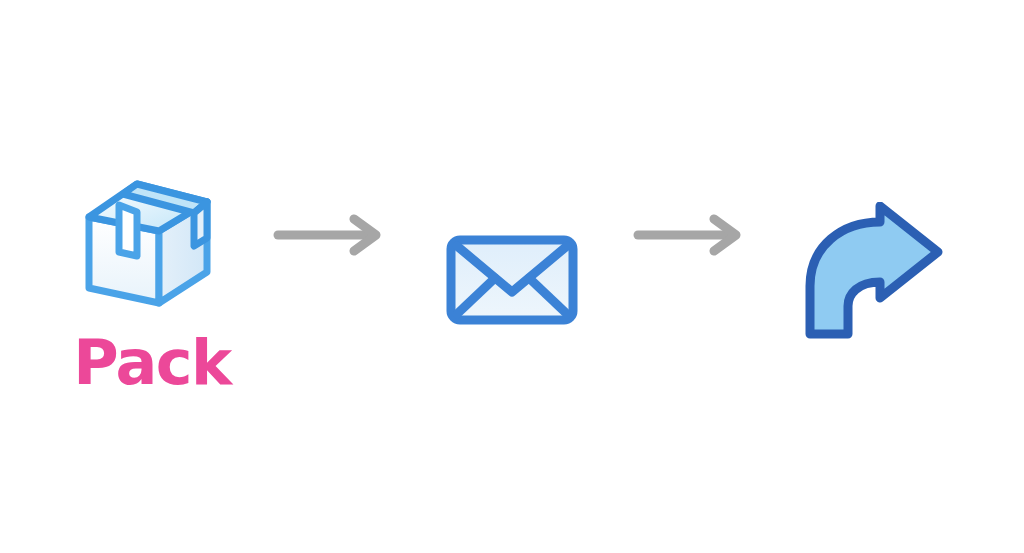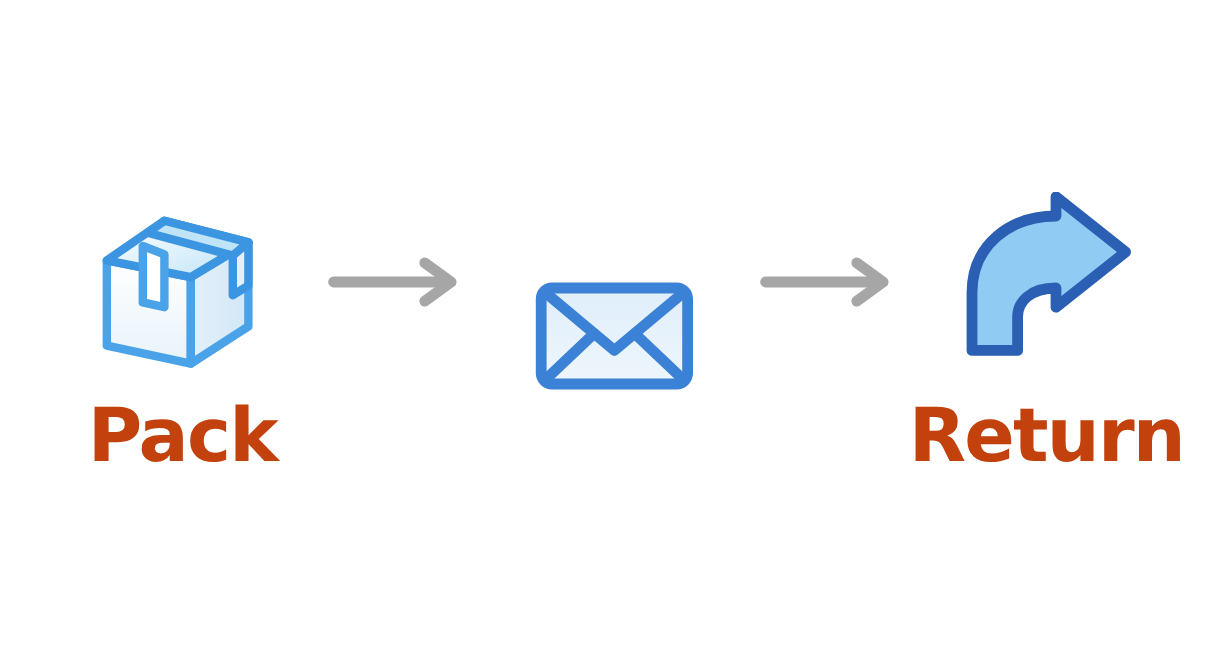--- a/index.html
+++ b/index.html
@@ -39,21 +39,21 @@
     align-items: center;
     justify-content: center;
   }
 
   .step-label {
     margin-top: 22px;
     font-family: "DejaVu Sans", sans-serif;
     font-weight: bold;
     font-size: 62px;
     letter-spacing: -1.5px;
-    color: #c2410c;
+    color: #ec4899;
     line-height: 1;
     white-space: nowrap;
     text-align: right;
   }
 
   .connector {
     width: 130px;
     display: flex;
     align-items: center;
     justify-content: center;
@@ -141,16 +141,15 @@
                  C18 44 50 20 88 20
                  L88 4
                  L146 50
                  L88 96
                  L88 80
                  C66 80 56 92 56 104
                  L56 132
                  Z" fill="#8fcbf2" stroke="#2b5fb3" stroke-width="9" stroke-linejoin="round" stroke-linecap="round"></path>
       </svg>
     </div>
-    <div class="step-label">Return</div>
   </div>
 
 </div>
 
 </body></html>

